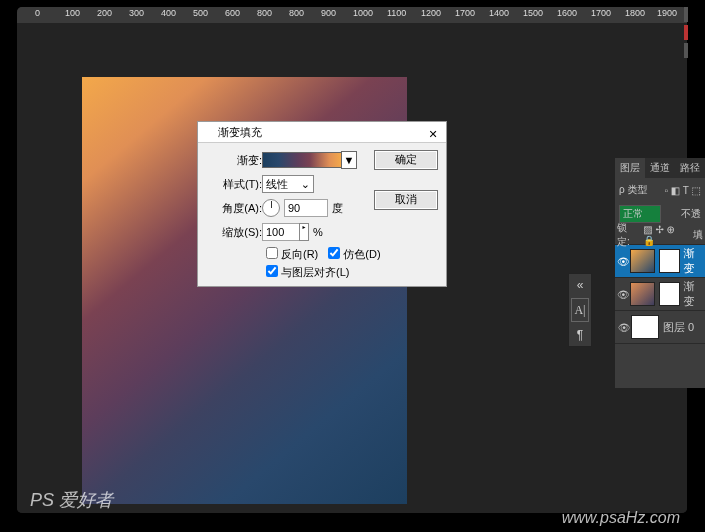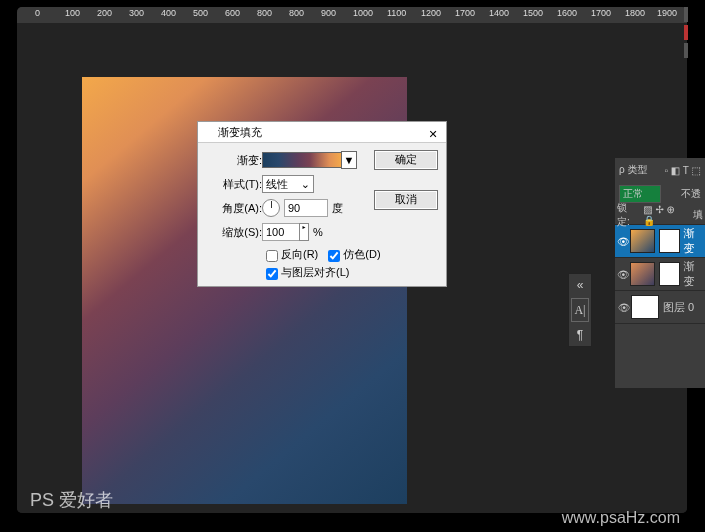--- a/index.html
+++ b/index.html
@@ -15,41 +15,41 @@
 .row{display:flex;align-items:center;margin-bottom:6px;height:18px}
 .lbl{width:56px;text-align:right;}
 .grad-sw{width:78px;height:14px;border:1px solid #666;background:linear-gradient(90deg,#1d3f5f 0%,#29486c 20%,#5d3d5b 45%,#7a4252 60%,#e08f55 85%,#f3a84a 100%)}
 .dd{width:14px;height:16px;border:1px solid #666;background:#fff;display:flex;align-items:center;justify-content:center;margin-left:-1px}
 .sel{height:16px;border:1px solid #888;background:#fff;padding:0 3px;display:flex;align-items:center;min-width:44px}
 .inp{height:16px;border:1px solid #a5a5a5;background:#fff;padding:0 3px;display:flex;align-items:center;width:36px}
 .angle-dial{width:16px;height:16px;border:1px solid #888;border-radius:50%;background:#fff;position:relative;margin-right:4px}
 .angle-dial::after{content:'';position:absolute;left:50%;top:1px;width:1px;height:7px;background:#333}
 .btn{width:62px;height:18px;border:1px solid #707070;background:#e5e5e5;text-align:center;line-height:16px;margin-bottom:20px;cursor:pointer;box-shadow:inset 0 0 0 1px #fff}
 .btns{position:absolute;right:8px;top:28px}
-.cb{display:flex;align-items:flex-end;margin-bottom:3px}
+.cb{display:flex;align-items:flex-start;margin-bottom:3px}
 .cb input{margin:0 3px 0 0;width:12px;height:12px}
 .spin{width:10px;height:18px;display:flex;flex-direction:column;margin-left:-1px}
 .spin div{flex:1;border:1px solid #888;background:#fff;font-size:6px;text-align:center;line-height:6px}
 .side-tools{position:absolute;right:95px;top:250px;width:22px;background:#3a3a3a;border:1px solid #222}
 .side-tools div{height:22px;display:flex;align-items:center;justify-content:center;color:#ccc;font-size:12px}
 .panels{position:absolute;right:0;top:150px;width:90px;height:340px;background:#3d3d3d;color:#c8c8c8}
 .tabs{display:flex;background:#2d2d2d;height:20px;font-size:10px}
 .tabs div{padding:3px 5px}
 .tabs .act{background:#3d3d3d}
 .prow{display:flex;align-items:center;height:20px;padding:2px 4px;font-size:10px;gap:3px}
 .layer{display:flex;align-items:center;height:28px;padding:2px;border-bottom:1px solid #2a2a2a}
 .eye{width:14px;text-align:center;font-size:10px}
 .thumb{width:26px;height:22px;border:1px solid #222;margin-right:4px}
 .layer.sel-l{background:#1473b5;color:#fff}
 .th-g1{background:linear-gradient(135deg,#f3a84a,#29486c)}
 .th-g2{background:linear-gradient(135deg,#e08f55,#3d3d5d)}
 .th-w{background:#fff}
 .mask{width:22px;height:22px;background:#fff;border:1px solid #222;margin-right:3px}
 .lockrow{display:flex;align-items:center;height:18px;padding:0 2px;font-size:10px;gap:4px;border-bottom:1px solid #2a2a2a}
-.wm{position:absolute;font-size:18px;color:rgba(255,255,255,.7);}
+.wm{position:absolute;font-size:18px;color:rgba(255,255,255,.7);font-style:italic}
 .wm1{left:30px;bottom:20px}
 .wm2{right:25px;bottom:5px;font-size:16px;color:#bbb}
 .corner{position:absolute;right:17px;top:7px;width:4px;height:130px}
 .corner div{width:4px;height:15px;margin-bottom:3px}
 </style>
 </head>
 <body>
 
 <div class="ws">
   <div class="ruler-h">
@@ -135,20 +135,25 @@
 
     <div class="side-tools">
       <div>«</div>
       <div style="border:1px solid #666;margin:2px;font-family:serif">A|</div>
       <div>¶</div>
     </div>
   </div>
 </div>
 
 <div class="panels" style="left:615px;top:158px;width:90px;height:230px;position:absolute">
+  <div class="tabs">
+    <div class="act">图层</div>
+    <div>通道</div>
+    <div>路径</div>
+  </div>
   <div class="prow">
     <span>ρ 类型</span>
     <span style="margin-left:auto">▫ ◧ T ⬚</span>
   </div>
   <div class="prow">
     <span class="sel" style="min-width:34px;background:#15803d;border-color:#555;color:#ccc">
         <span>正常</span>
       </span>
     <span style="margin-left:auto">不透</span>
   </div>

